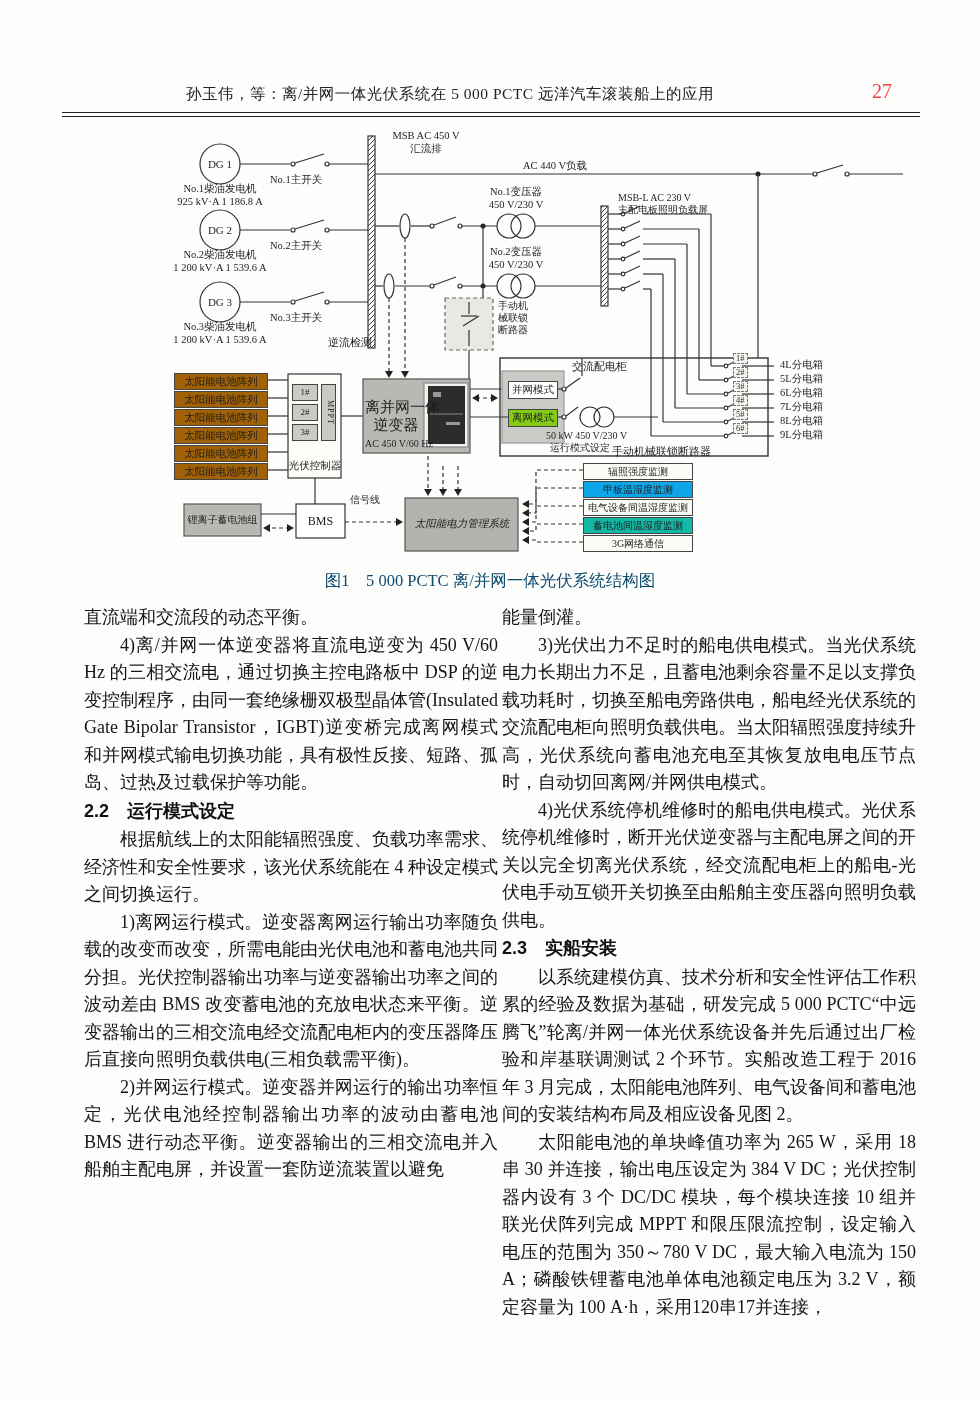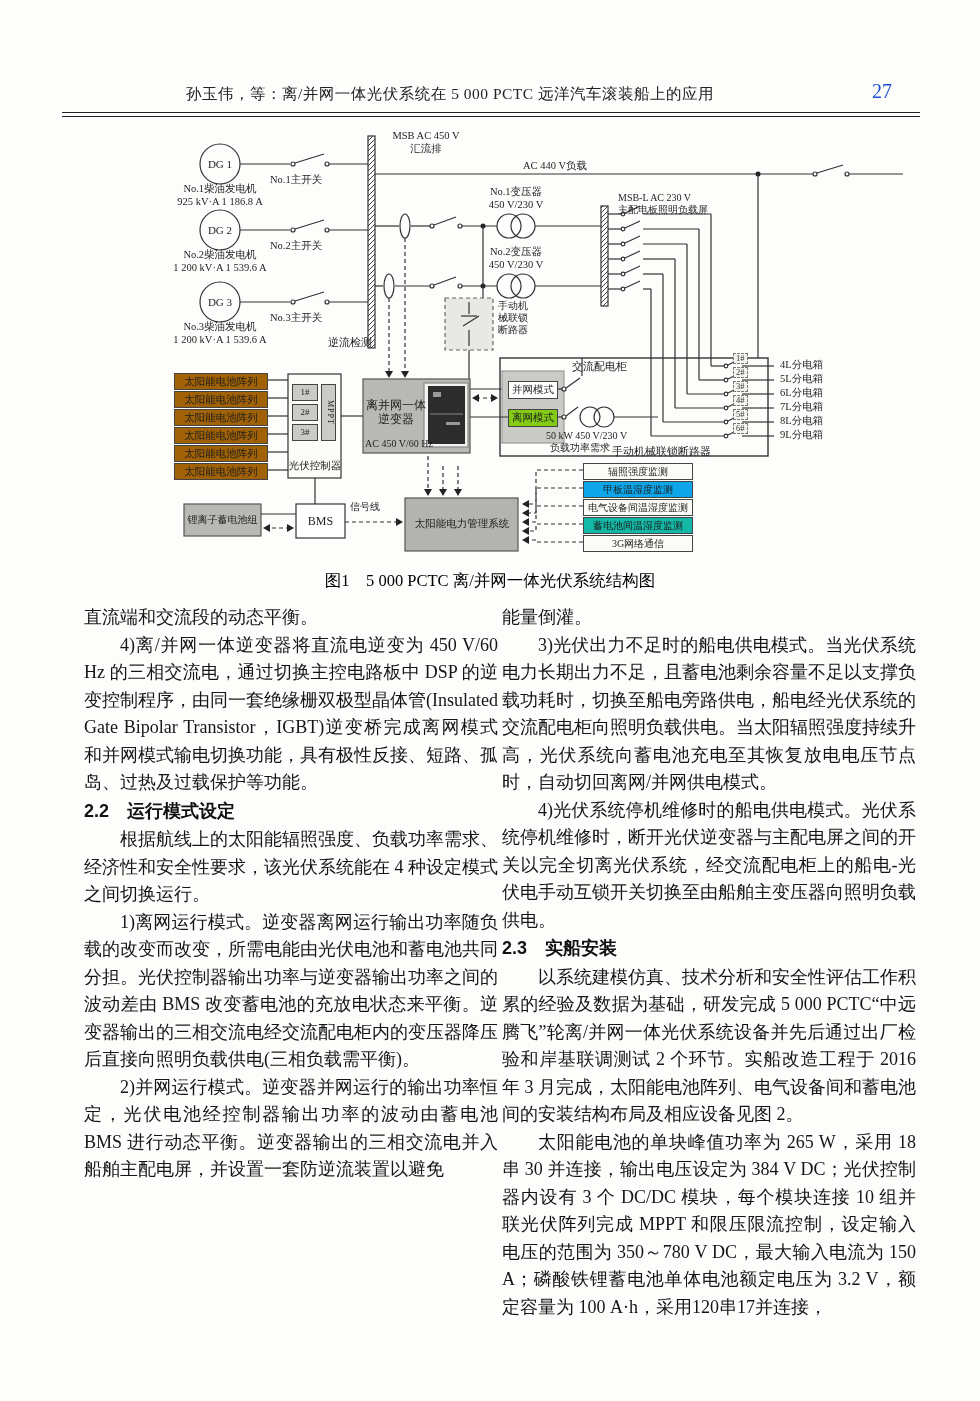--- a/index.html
+++ b/index.html
@@ -3,37 +3,37 @@
 <meta charset="utf-8">
 <style>
   html,body{margin:0;padding:0;}
   body{width:980px;height:1401px;background:#fdfdfb;position:relative;
        font-family:"Liberation Serif","DejaVu Serif",serif;color:#1c1c1c;}
   .pg{position:absolute;left:0;top:0;width:980px;height:1401px;overflow:hidden;}
 
   
   .running-title{position:absolute;left:0;top:84px;width:900px;text-align:center;
        font-size:15.5px;letter-spacing:.5px;color:#222;}
-  .page-num{position:absolute;left:872px;top:80px;font-size:20px;color:#1d4ed8;}
+  .page-num{position:absolute;left:872px;top:80px;font-size:20px;color:#ef4444;}
   .head-rule{position:absolute;left:62px;top:112px;width:858px;height:3px;
        border-top:1.6px solid #222;border-bottom:1px solid #222;}
 
   
   .fig{position:absolute;left:78px;top:126px;width:845px;height:440px;}
   .fig svg{position:absolute;left:0;top:0;}
   .lbl{position:absolute;font-size:10.5px;line-height:1.2;color:#1d1d1d;white-space:nowrap;}
   .c{text-align:center;}
   .bx{position:absolute;border:1px solid #444;background:#a16207;text-align:center;
       font-size:10.5px;color:#1d1d1d;}
   .tag{position:absolute;border:1px dashed #777;background:#f5f4f0;font-size:8.5px;
       line-height:1.1;padding:0 2px;color:#333;}
   .vtxt{writing-mode:vertical-rl;text-orientation:mixed;font-size:8px;letter-spacing:1px;}
 
   .caption{position:absolute;left:0;top:570px;width:980px;text-align:center;
-       font-size:16.5px;color:#000000;}
+       font-size:16.5px;color:#0c4a6e;}
 
   
   .col{position:absolute;top:604px;width:414px;font-size:18px;line-height:27.5px;
        text-align:justify;color:#151515;}
   .col-l{left:84px;} .col-r{left:502px;}
   .col p{margin:0;text-indent:2em;}
   .col p.noindent{text-indent:0;}
   .col h3{margin:1px 0;font-size:18px;line-height:27.5px;
        font-family:"Liberation Sans","DejaVu Sans",sans-serif;font-weight:bold;color:#111;}
 </style>
@@ -307,51 +307,51 @@
     <div class="bx" style="left:96px;top:301px;width:92px;height:15px;line-height:15px;">太阳能电池阵列</div>
     <div class="bx" style="left:96px;top:319px;width:92px;height:15px;line-height:15px;">太阳能电池阵列</div>
     <div class="bx" style="left:96px;top:337px;width:92px;height:15px;line-height:15px;">太阳能电池阵列</div>
 
     <div class="bx" style="left:214px;top:258px;width:24px;height:15px;line-height:15px;background:#cacac6;font-size:9px;">1#</div>
     <div class="bx" style="left:214px;top:278px;width:24px;height:15px;line-height:15px;background:#cacac6;font-size:9px;">2#</div>
     <div class="bx" style="left:214px;top:298px;width:24px;height:15px;line-height:15px;background:#cacac6;font-size:9px;">3#</div>
     <div class="bx vtxt" style="left:243px;top:258px;width:13px;height:55px;background:#cacac6;">MPPT</div>
     <div class="lbl c" style="left:206px;top:334px;width:62px;">光伏控制器</div>
 
-    <div class="lbl c" style="left:287px;top:272px;width:62px;font-size:12px;">
+    <div class="lbl c" style="left:287px;top:272px;width:62px;font-size:15px;">
       <span style="display:block">离并网一体</span>
       <span style="display:block">逆变器</span>
     </div>
     <div class="lbl" style="left:287px;top:312px;font-size:10px;">AC 450 V/60 Hz</div>
 
     <div class="lbl" style="left:494px;top:234px;font-size:11px;">交流配电柜</div>
     <div class="bx" style="left:430px;top:255px;width:48px;height:16px;line-height:16px;background:#fff;">并网模式</div>
     <div class="bx" style="left:430px;top:283px;width:48px;height:16px;line-height:16px;background:#84cc16;">离网模式</div>
     <div class="lbl" style="left:468px;top:304px;font-size:10px;">50 kW 450 V/230 V</div>
-    <div class="lbl" style="left:472px;top:316px;font-size:10px;">负载功率需求</div>
+    <div class="lbl" style="left:472px;top:316px;font-size:10px;">运行模式设定</div>
     <div class="lbl" style="left:534px;top:319px;font-size:11px;">手动机械联锁断路器</div>
 
     <div class="tag" style="left:655px;top:227px;">1#</div>
     <div class="tag" style="left:655px;top:241px;">2#</div>
     <div class="tag" style="left:655px;top:255px;">3#</div>
     <div class="tag" style="left:655px;top:269px;">4#</div>
     <div class="tag" style="left:655px;top:283px;">5#</div>
     <div class="tag" style="left:655px;top:297px;">6#</div>
 
     <div class="lbl" style="left:702px;top:233px;">4L分电箱</div>
     <div class="lbl" style="left:702px;top:247px;">5L分电箱</div>
     <div class="lbl" style="left:702px;top:261px;">6L分电箱</div>
     <div class="lbl" style="left:702px;top:275px;text-align:right;">7L分电箱</div>
     <div class="lbl" style="left:702px;top:289px;">8L分电箱</div>
     <div class="lbl" style="left:702px;top:303px;">9L分电箱</div>
 
     <div class="lbl c" style="left:106px;top:388px;width:77px;font-size:10px;">锂离子蓄电池组</div>
     <div class="lbl c" style="left:218px;top:388px;width:49px;font-size:12px;">BMS</div>
-    <div class="lbl" style="left:272px;top:368px;font-size:10px;margin-top:7px;">信号线</div>
-    <div class="lbl c" style="left:329px;top:392px;width:110px;font-size:10.5px;">太阳能电力管理系统</div>
+    <div class="lbl" style="left:272px;top:368px;font-size:10px;">信号线</div>
+    <div class="lbl c" style="left:329px;top:392px;width:110px;font-size:10.5px;font-style:italic;">太阳能电力管理系统</div>
 
     <div class="bx" style="left:505px;top:337px;width:108px;height:15px;line-height:15px;background:#fbfbf8;font-size:10px;">辐照强度监测</div>
     <div class="bx" style="left:505px;top:355px;width:108px;height:15px;line-height:15px;background:#0ea5e9;font-size:10px;">甲板温湿度监测</div>
     <div class="bx" style="left:505px;top:373px;width:108px;height:15px;line-height:15px;background:#fbfbf8;font-size:10px;">电气设备间温湿度监测</div>
     <div class="bx" style="left:505px;top:391px;width:108px;height:15px;line-height:15px;background:#14b8a6;font-size:10px;">蓄电池间温湿度监测</div>
     <div class="bx" style="left:505px;top:409px;width:108px;height:15px;line-height:15px;background:#fbfbf8;font-size:10px;">3G网络通信</div>
   </div>
 
   <div class="caption">图1　5 000 PCTC 离/并网一体光伏系统结构图</div>
 

